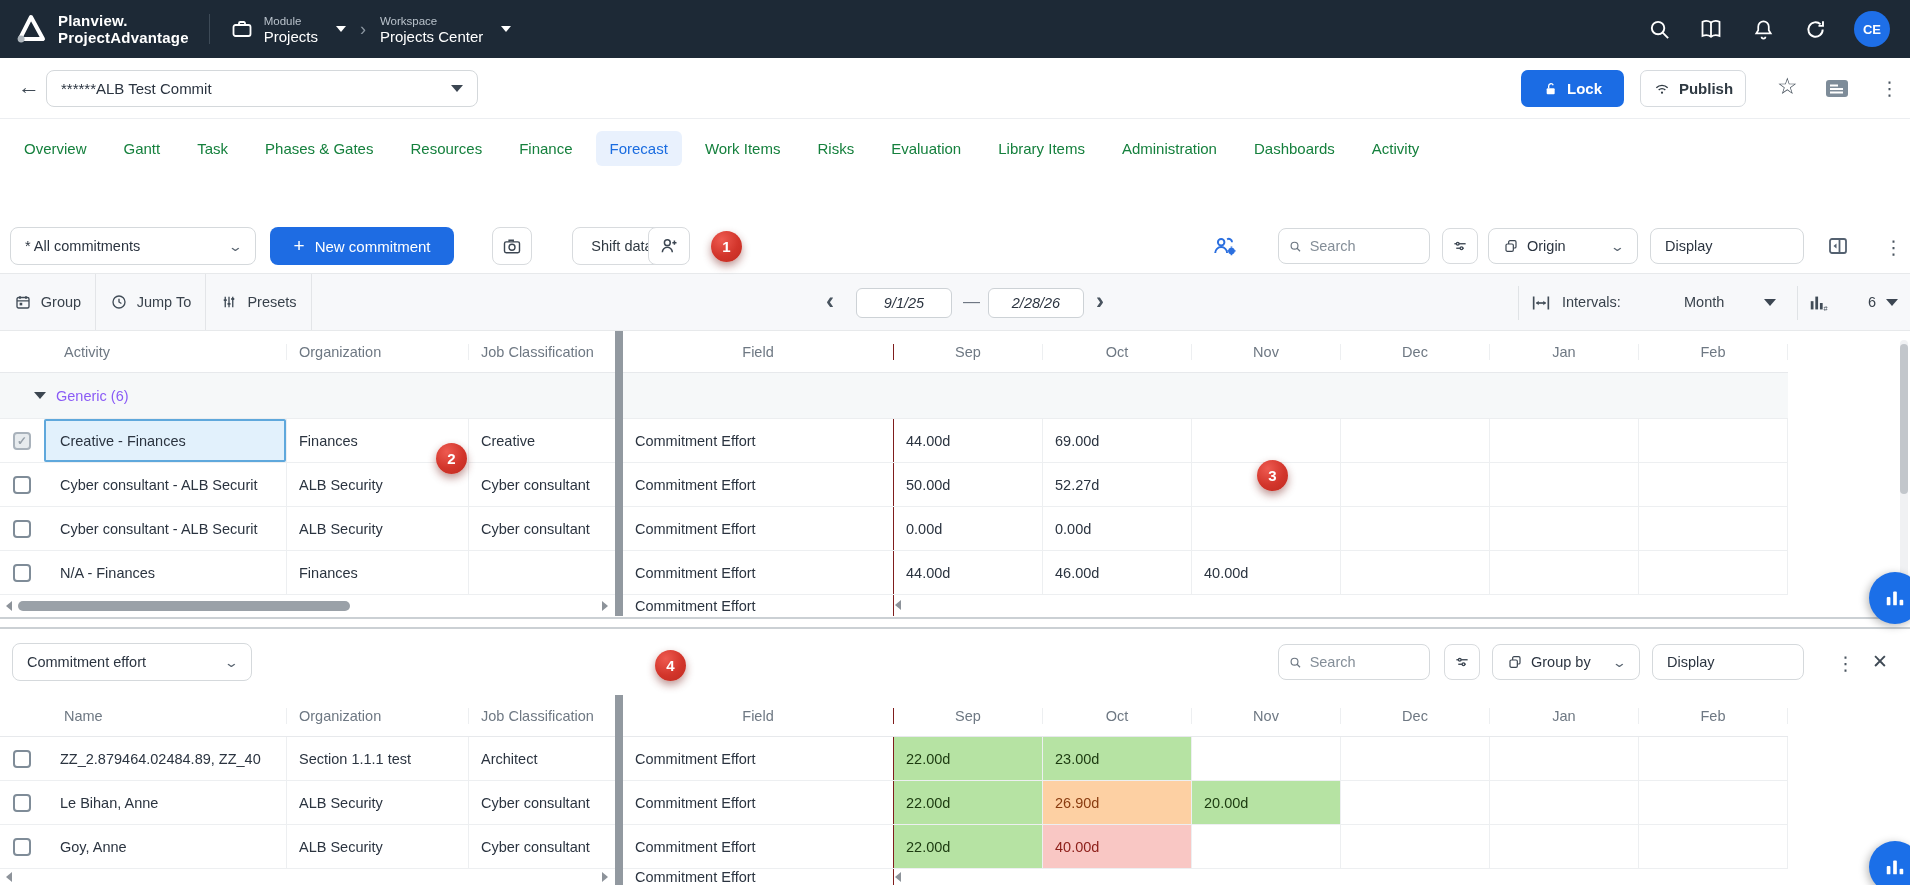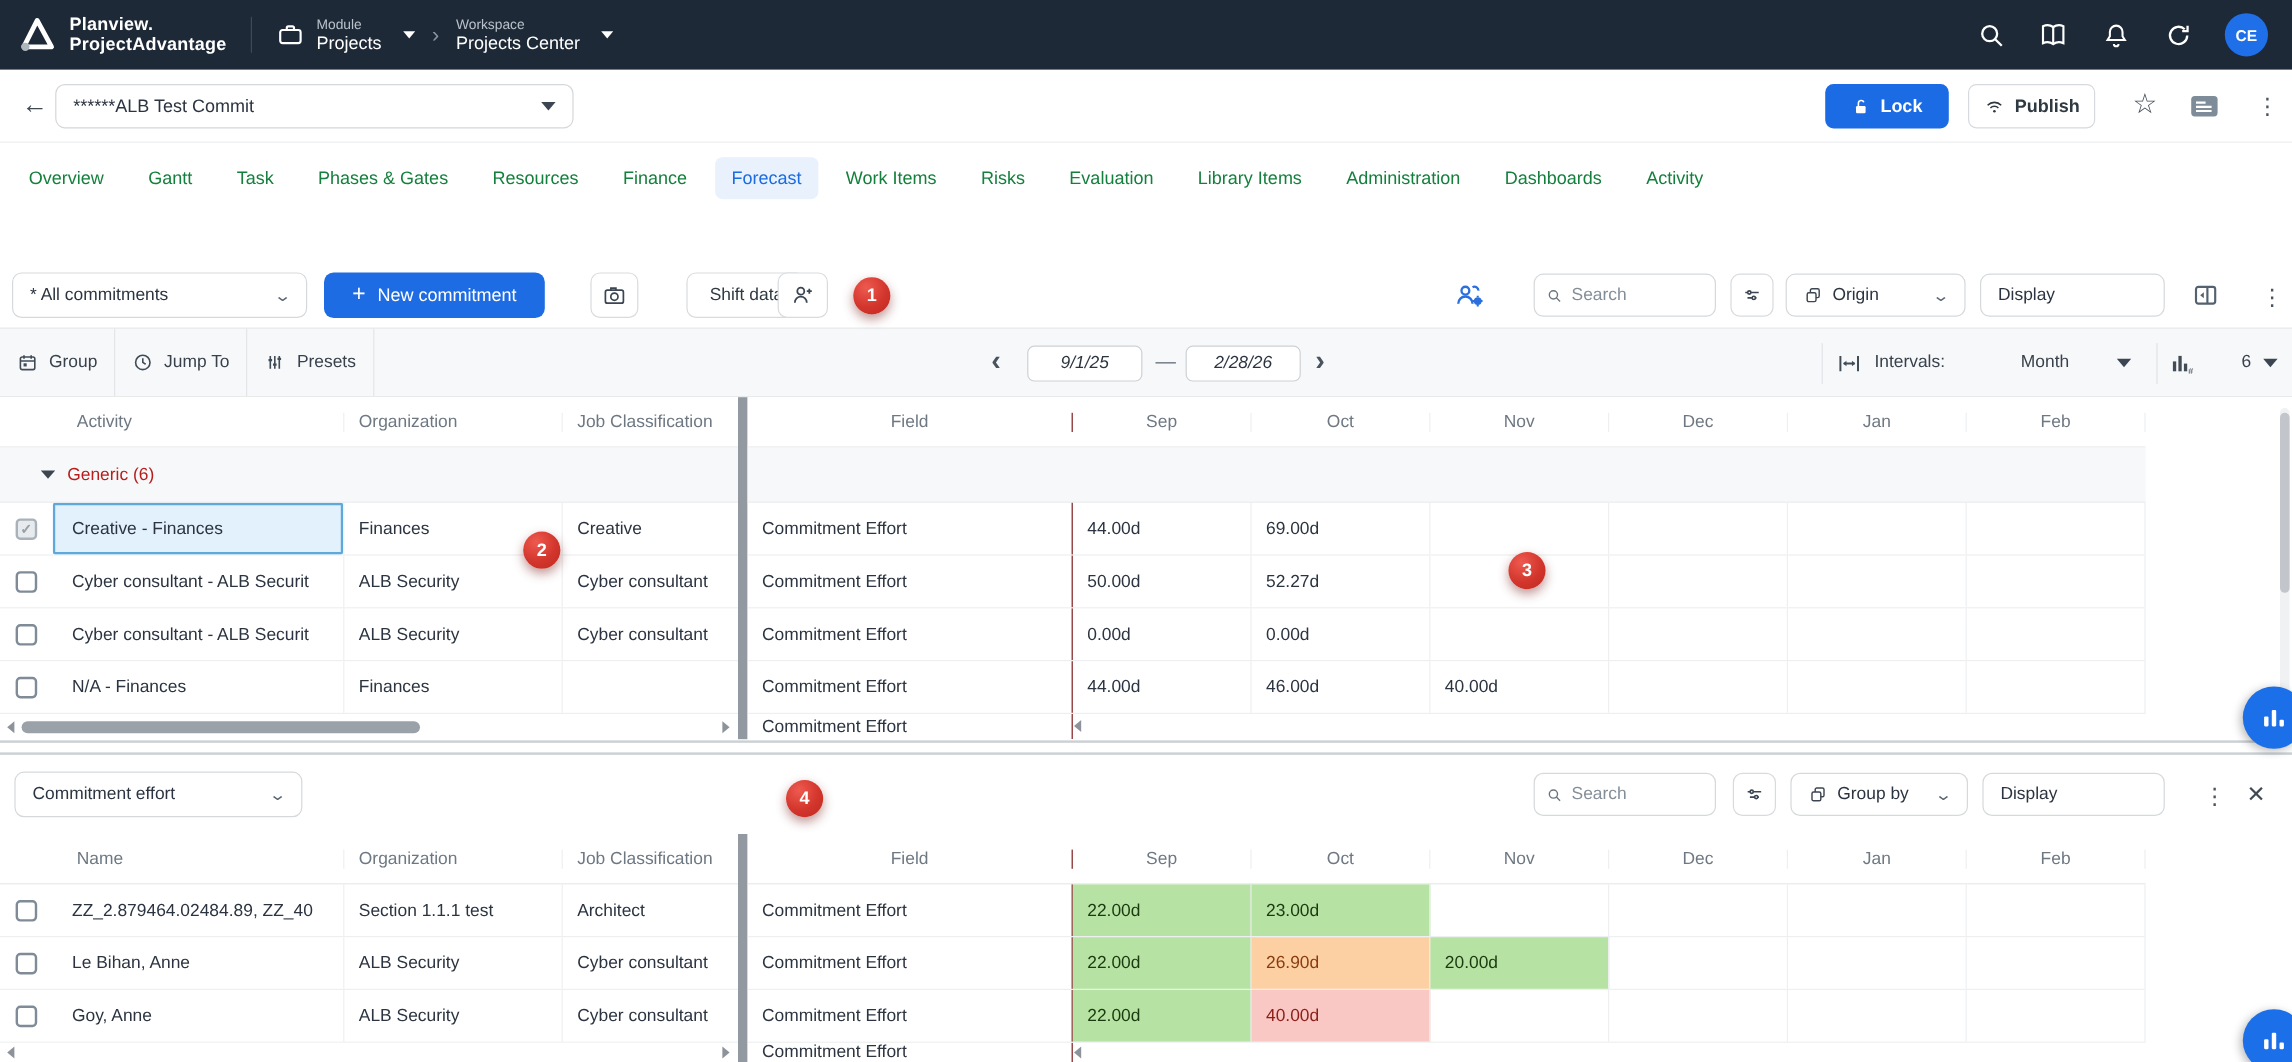--- a/index.html
+++ b/index.html
@@ -112,21 +112,21 @@
   .c-m { width:149px; padding-left:12px; border-right:1px solid #edeff1; }
   .hrow .c-field, .hrow .c-m { justify-content:center; padding-left:0; }
   .hrow .c-name { padding-left:20px; }
   .sel { background:#e2f1fc; box-shadow:inset 0 0 0 2px #5fa8dc; border-radius:2px; }
   .cb { width:18px; height:18px; border:2px solid #7f8c98; border-radius:4px; background:#fff; cursor:pointer; }
   .cb.checked { background:#e7ebee; border-color:#a9b2bb; display:flex; align-items:center;
     justify-content:center; font-size:12px; font-weight:700; color:#97a0a9; }
   .cb.checked::after { content:"✓"; }
   .gcaret { width:0; height:0; border-left:6px solid transparent; border-right:6px solid transparent;
     border-top:7px solid #3c4651; margin:0 10px 0 34px; }
-  .grow .glabel { font-size:14.5px; color:#b91c1c; }
+  .grow .glabel { font-size:14.5px; color:#8b5cf6; }
   .row.partial { height:21px; overflow:hidden; border-bottom:none; }
   .row.partial2 { height:16px; overflow:hidden; border-bottom:none; }
 
   
   .hscroll { position:absolute; left:0; bottom:0; height:20px; width:615px; background:#fff;
     display:flex; align-items:center; }
   .tri-l { width:0; height:0; border-top:5px solid transparent; border-bottom:5px solid transparent;
     border-right:6px solid #8d939a; position:absolute; left:6px; top:5px; cursor:pointer; }
   .tri-r { width:0; height:0; border-top:5px solid transparent; border-bottom:5px solid transparent;
     border-left:6px solid #8d939a; position:absolute; left:602px; top:5px; cursor:pointer; }

